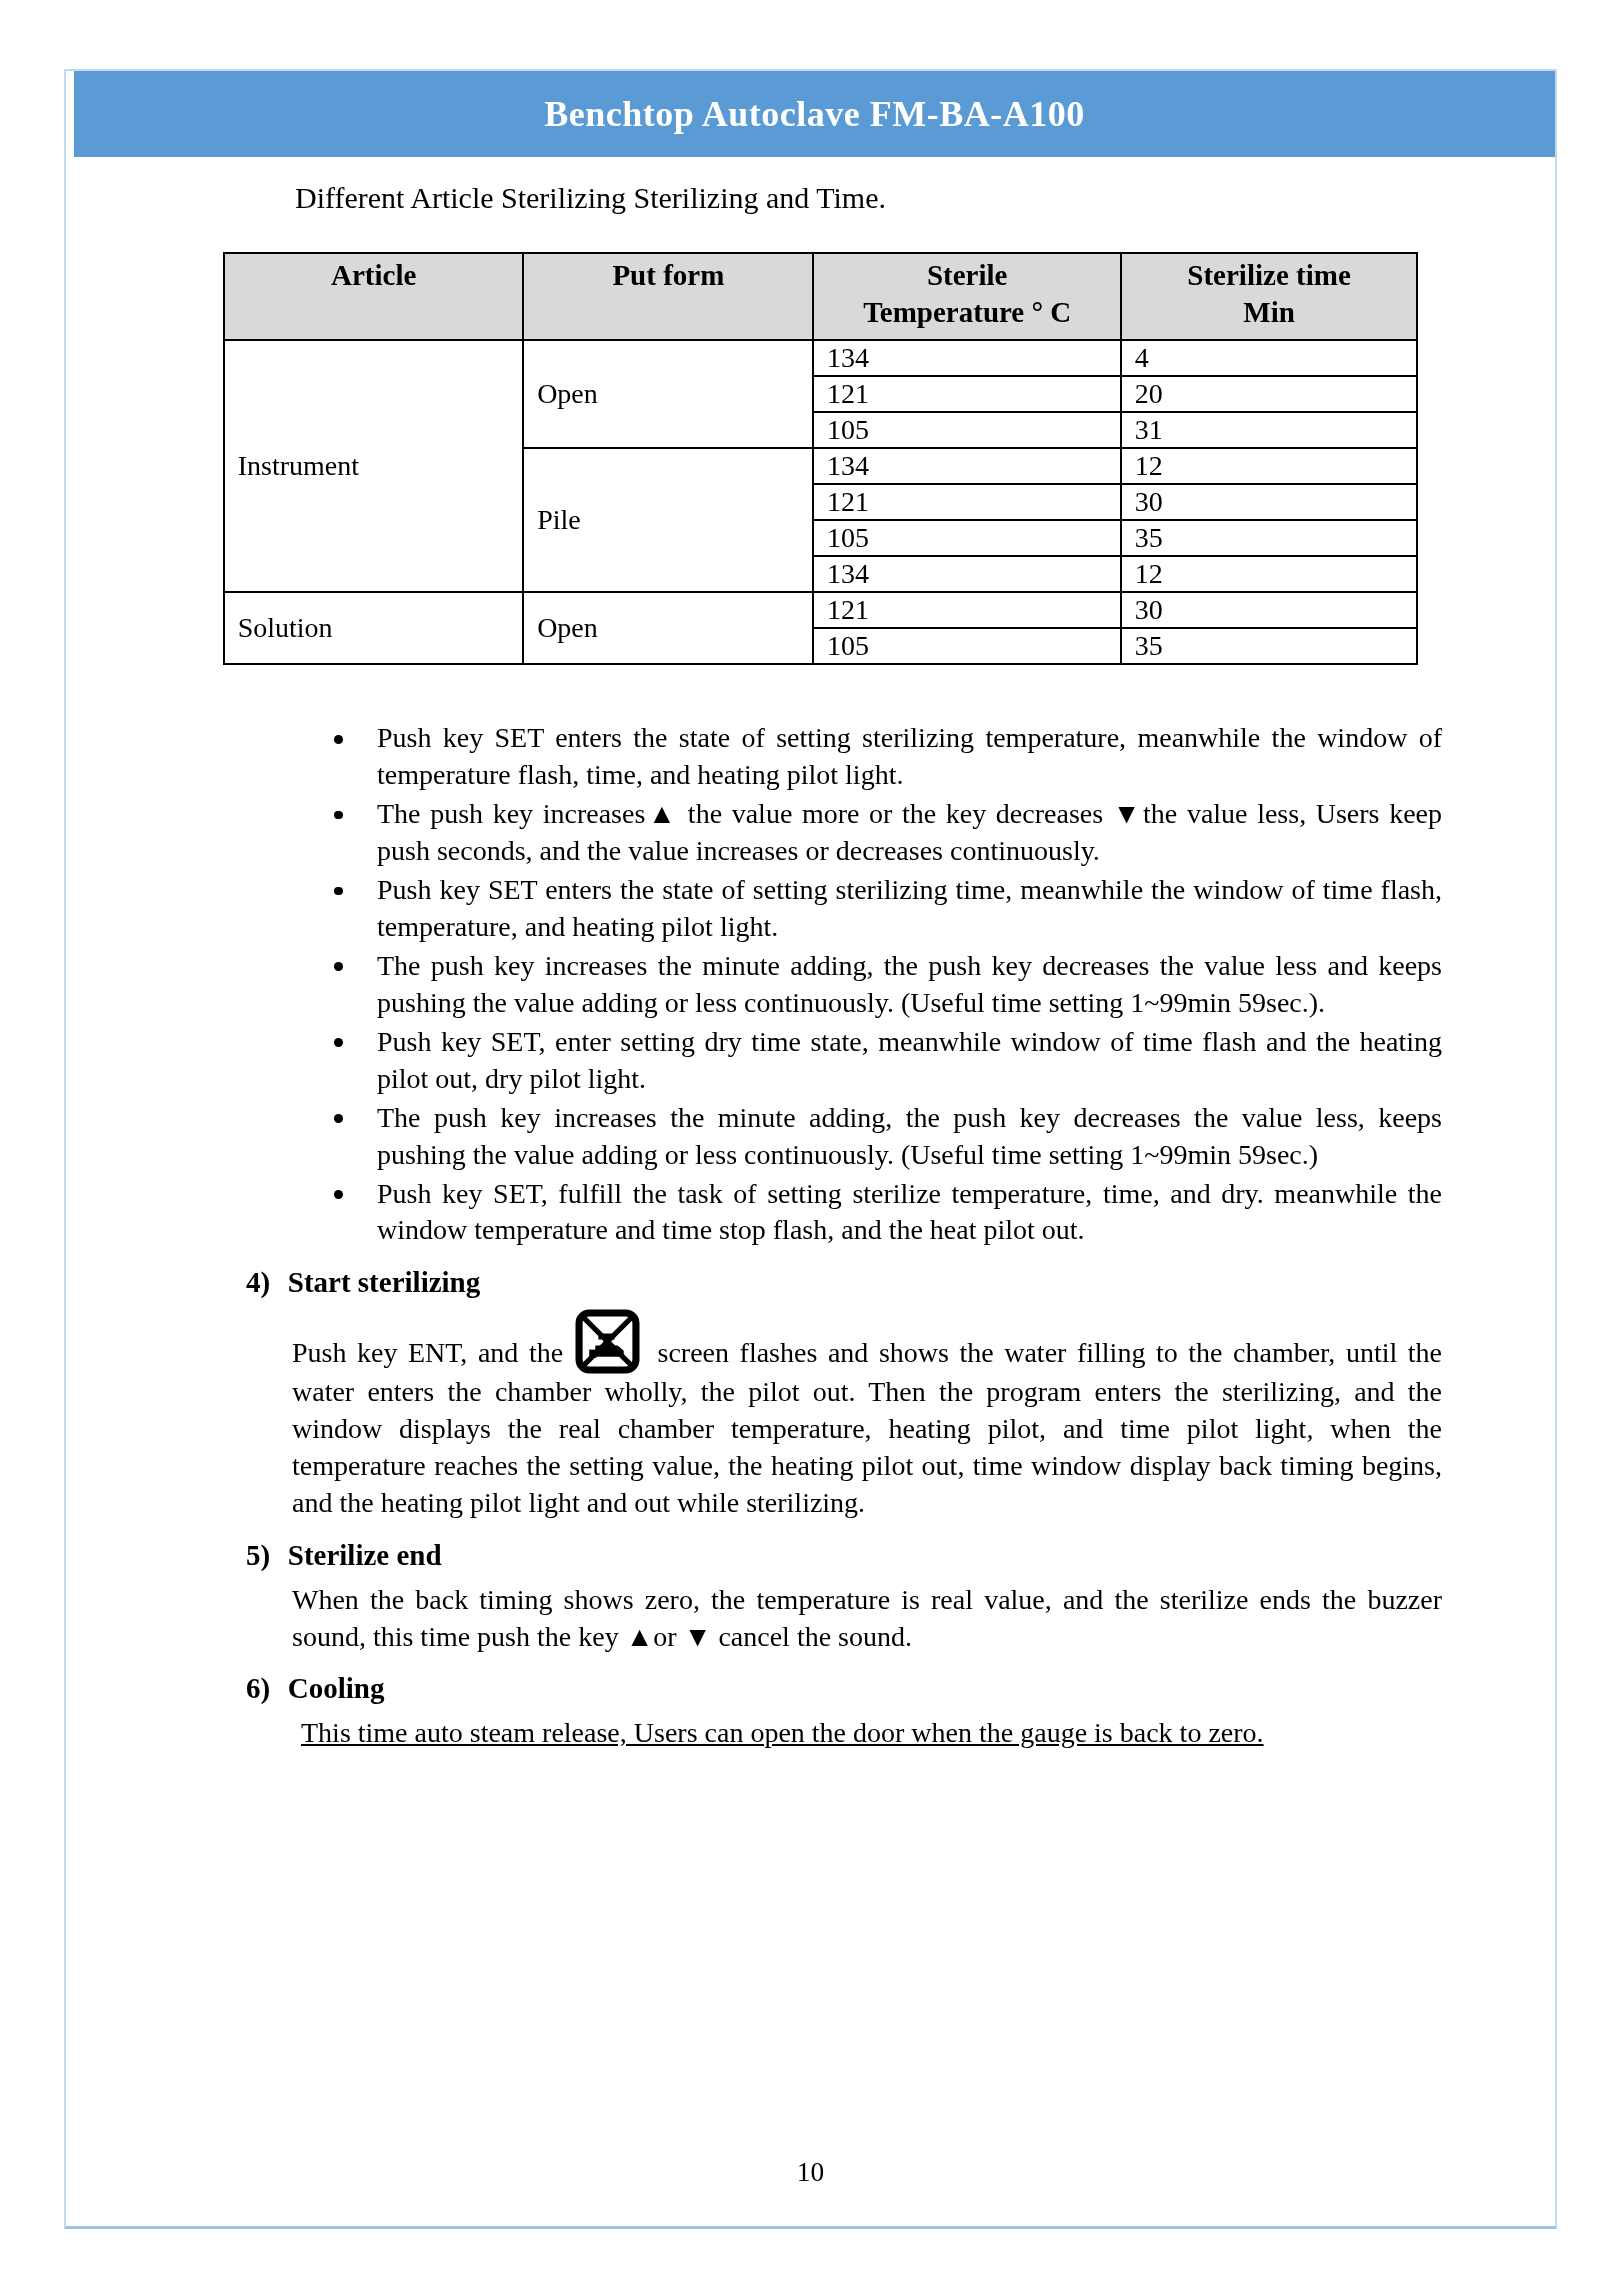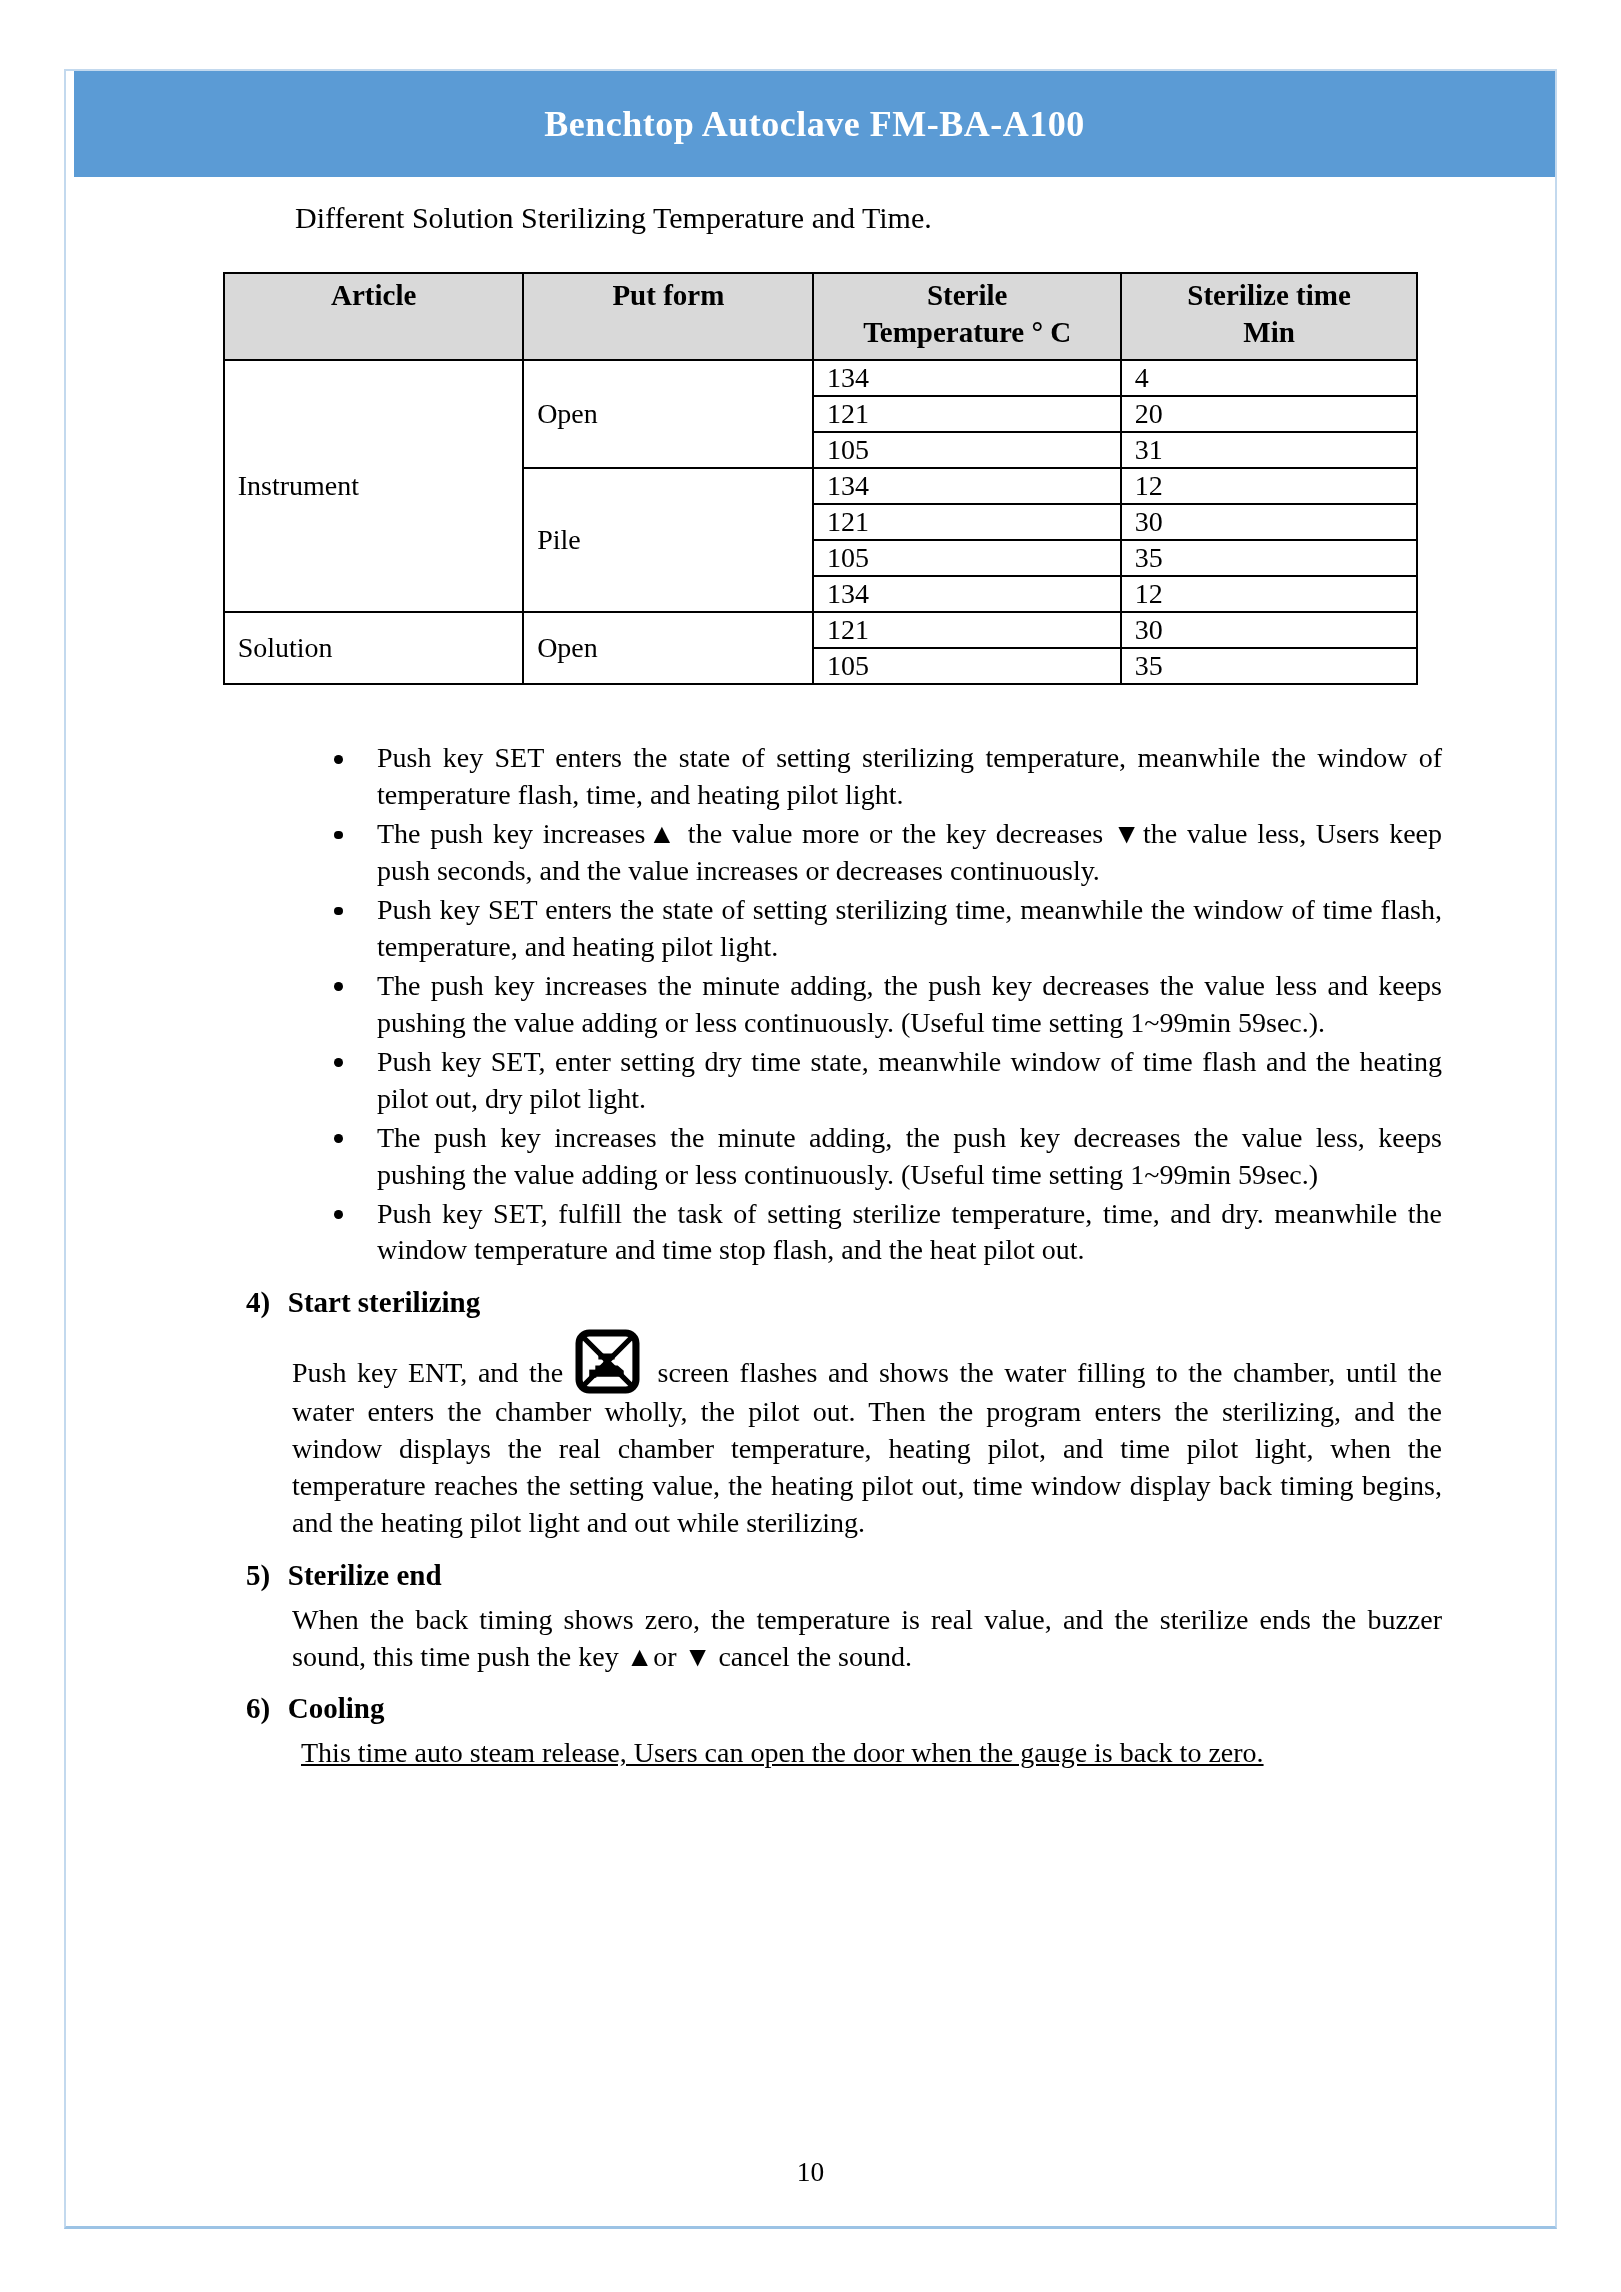--- a/index.html
+++ b/index.html
@@ -9,21 +9,21 @@
     --page-border-bottom:#9cc3e5;
     --text:#000000;
   }
   *{box-sizing:border-box;margin:0;padding:0;}
   body{background:#ffffff;font-family:"Liberation Serif","DejaVu Serif",serif;color:var(--text);}
   .page{position:relative;width:1621px;height:2293px;background:#ffffff;overflow:hidden;}
   .frame{position:absolute;left:64px;top:69px;width:1493px;height:2160px;
          border:2px solid var(--page-border);
          border-bottom:3.9px solid var(--page-border-bottom);
          background:#ffffff;}
-  .title-bar{height:106px;background:var(--header-bar);display:flex;align-items:center;justify-content:center;margin-left:8px;}
+  .title-bar{height:86px;background:var(--header-bar);display:flex;align-items:center;justify-content:center;margin-left:8px;}
   .title-bar span{color:#ffffff;font-weight:bold;font-size:36px;letter-spacing:0.5px;}
   .intro{margin:23.5px 0 0 229px;font-size:30px;}
   table.steri{border-collapse:collapse;margin:37px 0 0 157px;width:1195px;font-size:28px;
               border:2.9px solid #000;}
   table.steri th,table.steri td{border:2px solid #000;margin-top:28px;}
   table.steri thead th{background:var(--table-header-bg);font-weight:bold;text-align:center;
               vertical-align:top;padding:5.9px 7.8px 9.8px;border-bottom:2.9px solid #000;font-size:29px;}
   .th2{margin-top:3.9px;font-weight:bold;}
   table.steri tbody td{height:36px;padding:0 12.7px;text-align:left;vertical-align:middle;}
   tr.group-start td{border-top:2.9px solid #000;}
@@ -40,21 +40,21 @@
 </head>
 <body>
 
 <div class="page">
   <div class="frame">
 
     <div class="title-bar">
       <span>Benchtop Autoclave FM-BA-A100</span>
     </div>
 
-    <p class="intro">Different Solution Sterilizing Temperature and Time.</p>
+    <p class="intro">Different Article Sterilizing Sterilizing and Time.</p>
 
     <table class="steri">
       <colgroup>
         <col style="width:25.1%">
           <col style="width:24.3%">
           <col style="width:25.8%">
           <col style="width:24.8%">
       </colgroup>
       <thead>
         <tr id="head-row">

